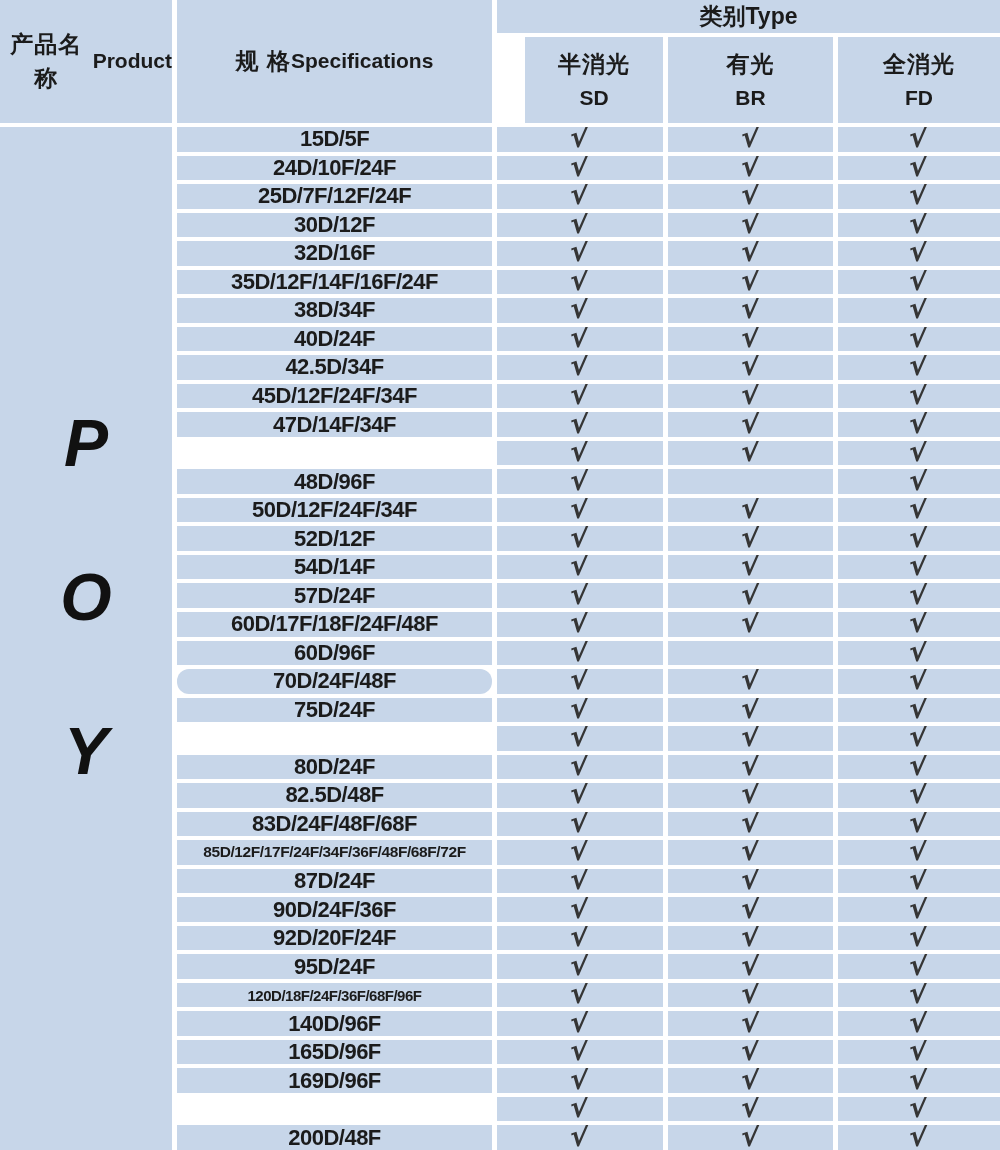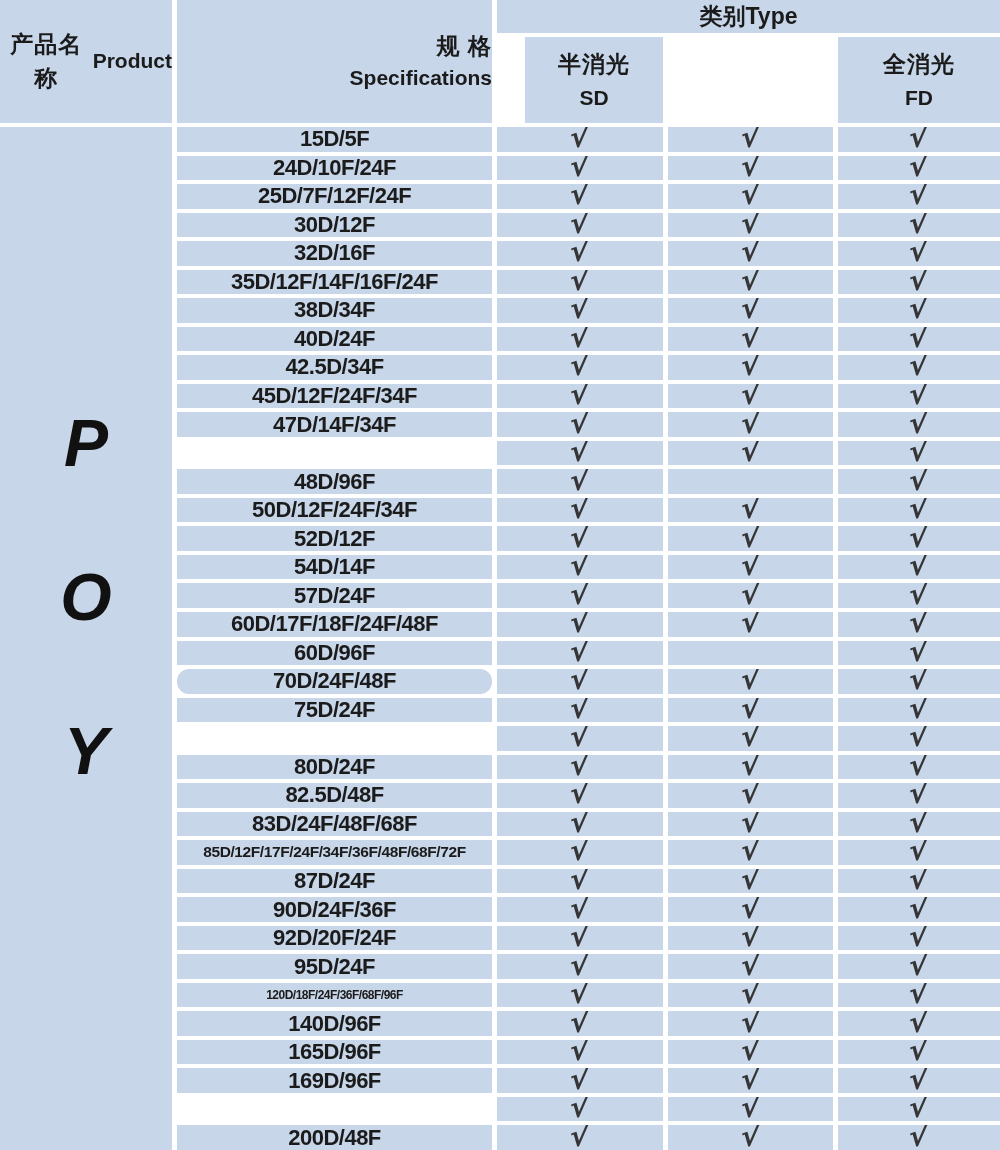--- a/index.html
+++ b/index.html
@@ -20,41 +20,41 @@
     column-gap:5px;row-gap:4px;
     background:var(--sep);
   }
   .cell{
     background:var(--cell-bg);
     display:flex;align-items:center;justify-content:center;
     overflow:hidden;
   }
   
   .product-header{grid-column:1;grid-row:1 / span 2;line-height:1.45;text-align:center;}
-  .spec-header{grid-column:2;grid-row:1 / span 2;flex-direction:column;line-height:1.45;align-items:flex-end;}
+  .spec-header{grid-column:2;grid-row:1 / span 2;flex-direction:row;line-height:1.45;}
   .type-header{grid-column:3 / span 3;grid-row:1;font-weight:700;font-size:23px;}
   .sub-header{grid-row:2;flex-direction:column;line-height:1.5;}
   .sub-header.c3{grid-column:3;margin-left:28px;}
   .sub-header.c4{grid-column:4;}
   .sub-header.c5{grid-column:5;}
   .hdr-zh{font-weight:700;font-size:23px;letter-spacing:1px;}
   .hdr-en{font-weight:600;font-size:21px;letter-spacing:0;}
   
   .product-body{
     grid-column:1;grid-row:3 / span 36;
     flex-direction:column;justify-content:center;
     gap:88px;padding-bottom:84px;
   }
   .poy-letter{
     font-size:66px;font-weight:700;font-style:italic;
     line-height:1;color:#111;
   }
   
   .spec-cell{font-weight:700;font-size:22px;letter-spacing:-0.5px;}
-  .spec-cell.condensed{font-size:12px;letter-spacing:-0.5px;}
+  .spec-cell.condensed{font-size:15px;letter-spacing:-0.5px;}
   .spec-cell.xcondensed{font-size:15.5px;letter-spacing:-0.4px;}
   .check-cell{}
   .check{
     font-family:"DejaVu Sans",sans-serif;
     font-size:29px;line-height:0;
     font-style:italic;
     color:var(--check);
     transform:translateY(-2px) skewX(-4deg);
     font-weight:600;
   }
@@ -74,20 +74,24 @@
       <div class="hdr-zh">规  格</div>
       <div class="hdr-en">Specifications</div>
     </div>
 
     <div class="cell type-header">类别Type</div>
 
     <div class="cell sub-header c3">
       <div class="hdr-zh">半消光</div>
       <div class="hdr-en">SD</div>
     </div>
+    <div class="cell sub-header c4">
+      <div class="hdr-zh">有光</div>
+      <div class="hdr-en">BR</div>
+    </div>
     <div class="cell sub-header c5">
       <div class="hdr-zh">全消光</div>
       <div class="hdr-en">FD</div>
     </div>
 
     <div class="cell product-body">
       <div class="poy-letter">P</div>
       <div class="poy-letter">O</div>
       <div class="poy-letter">Y</div>
     </div>

